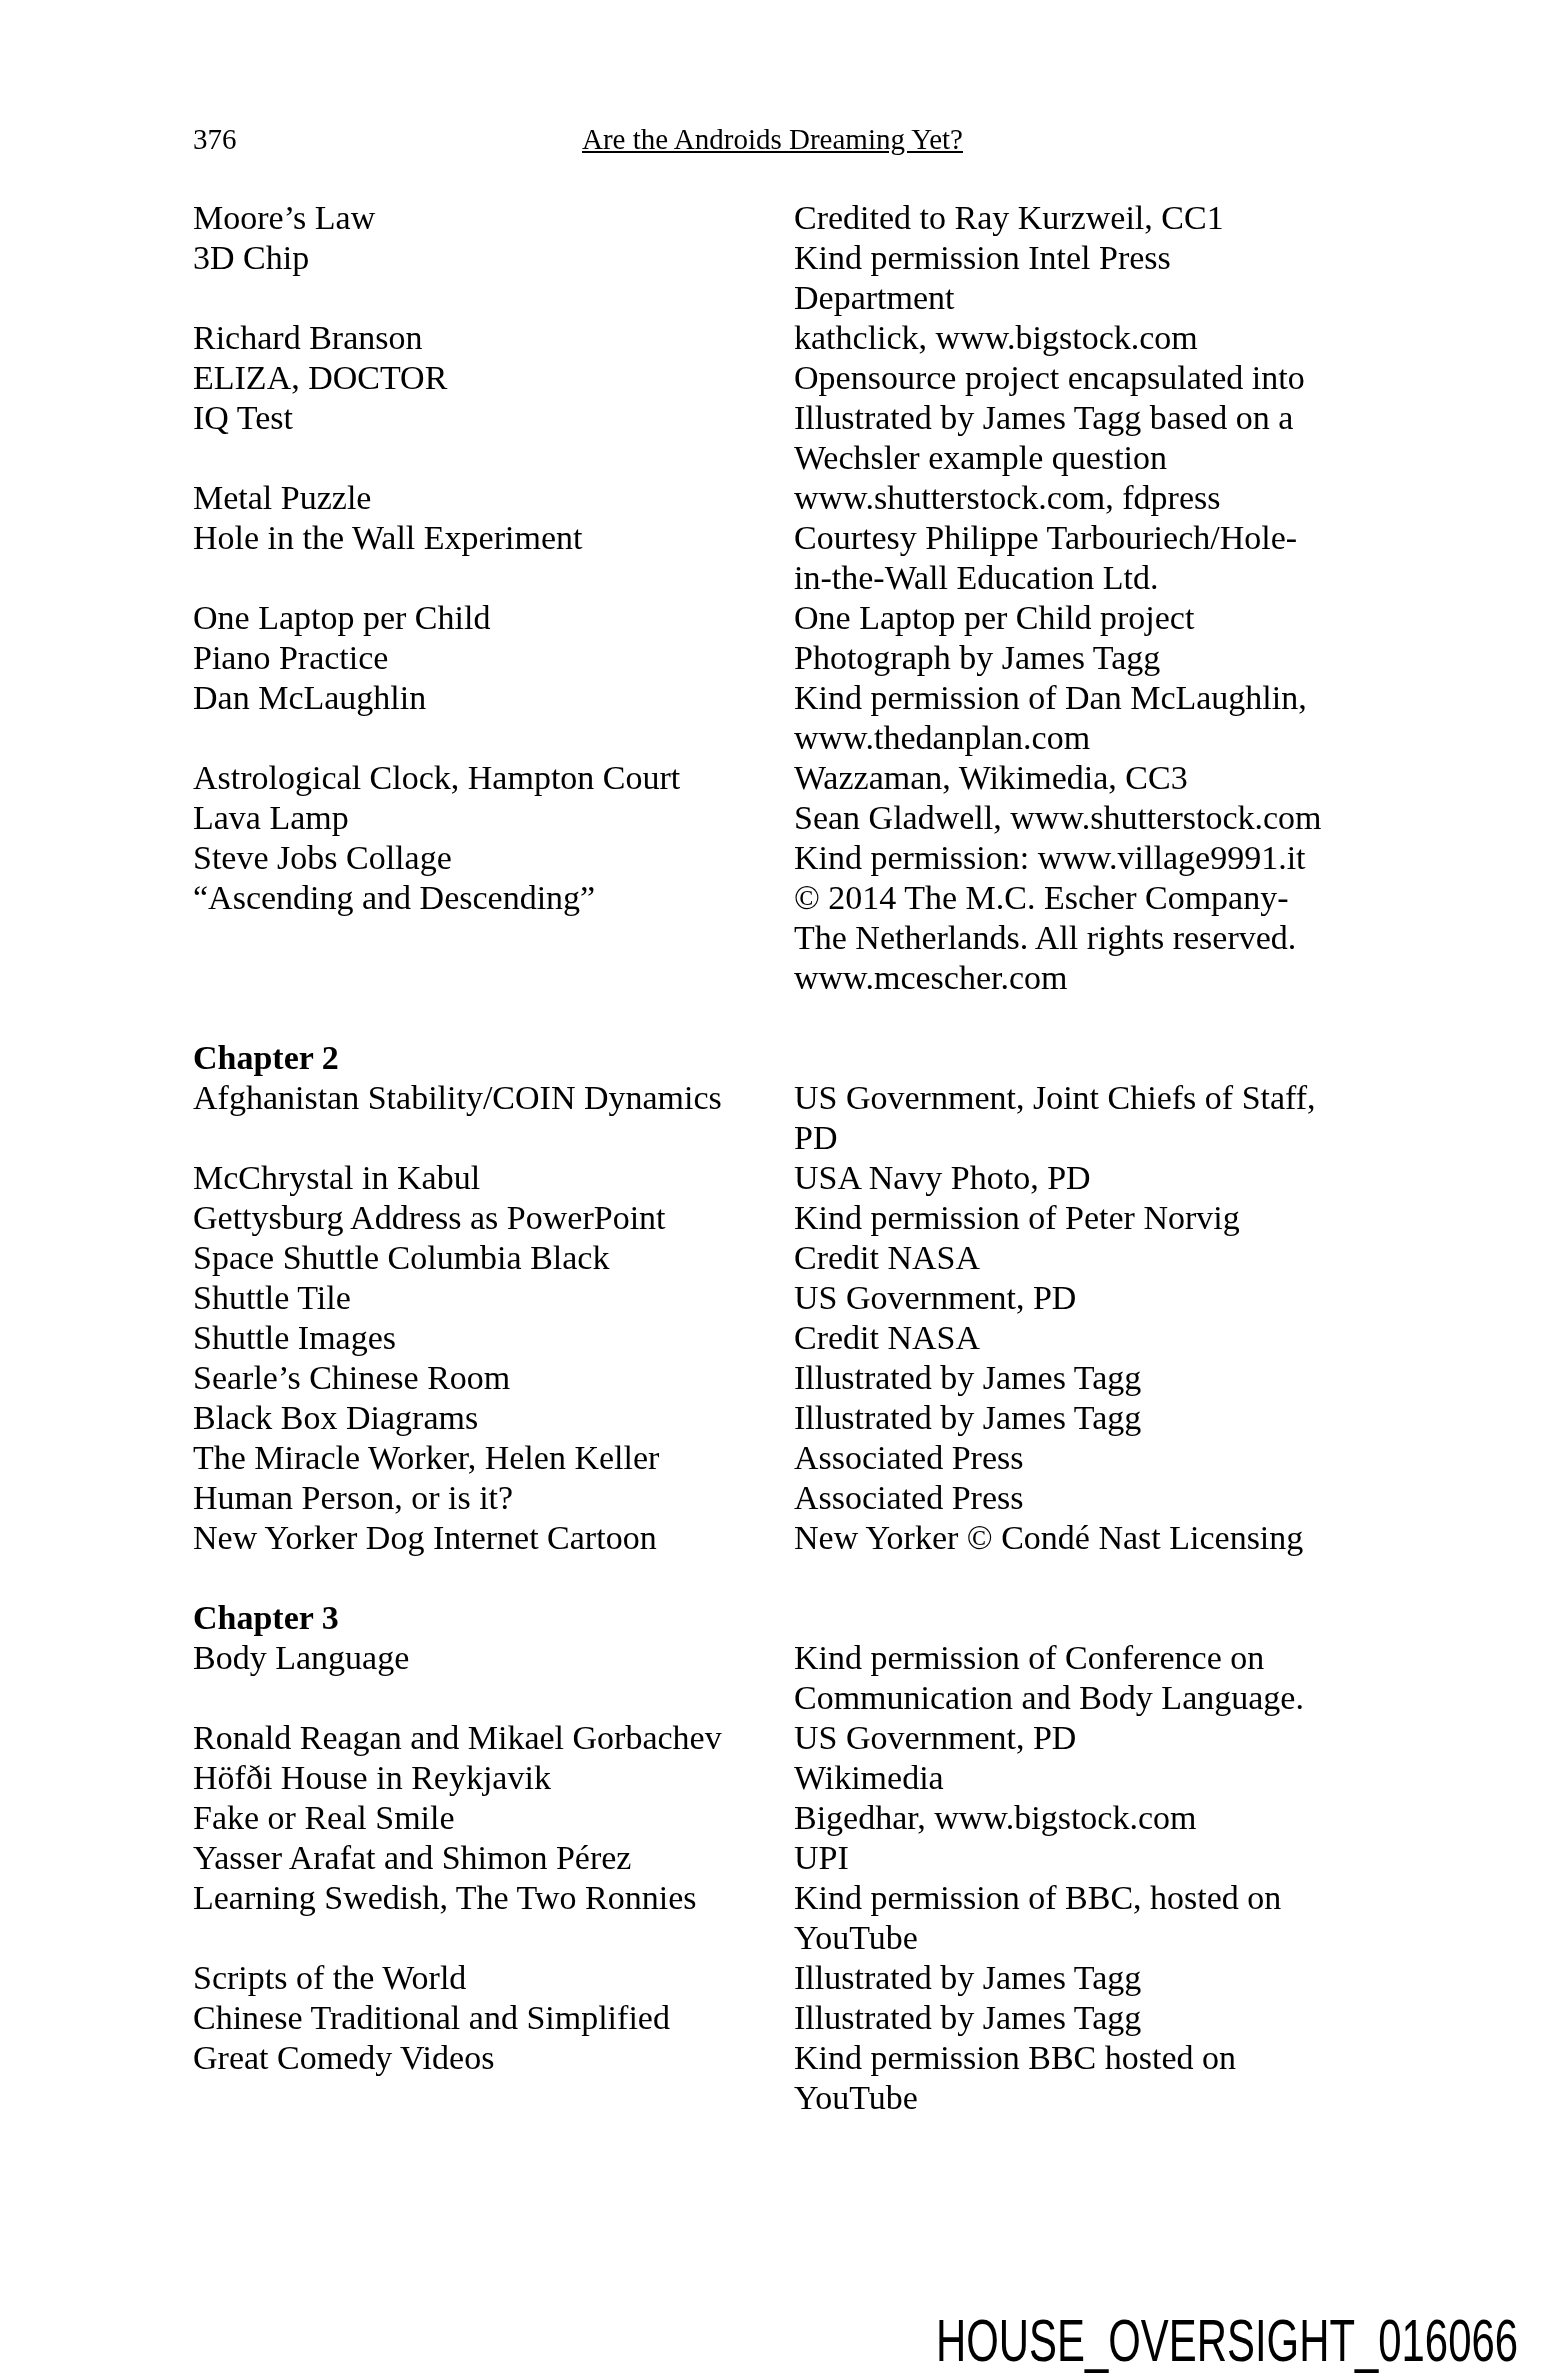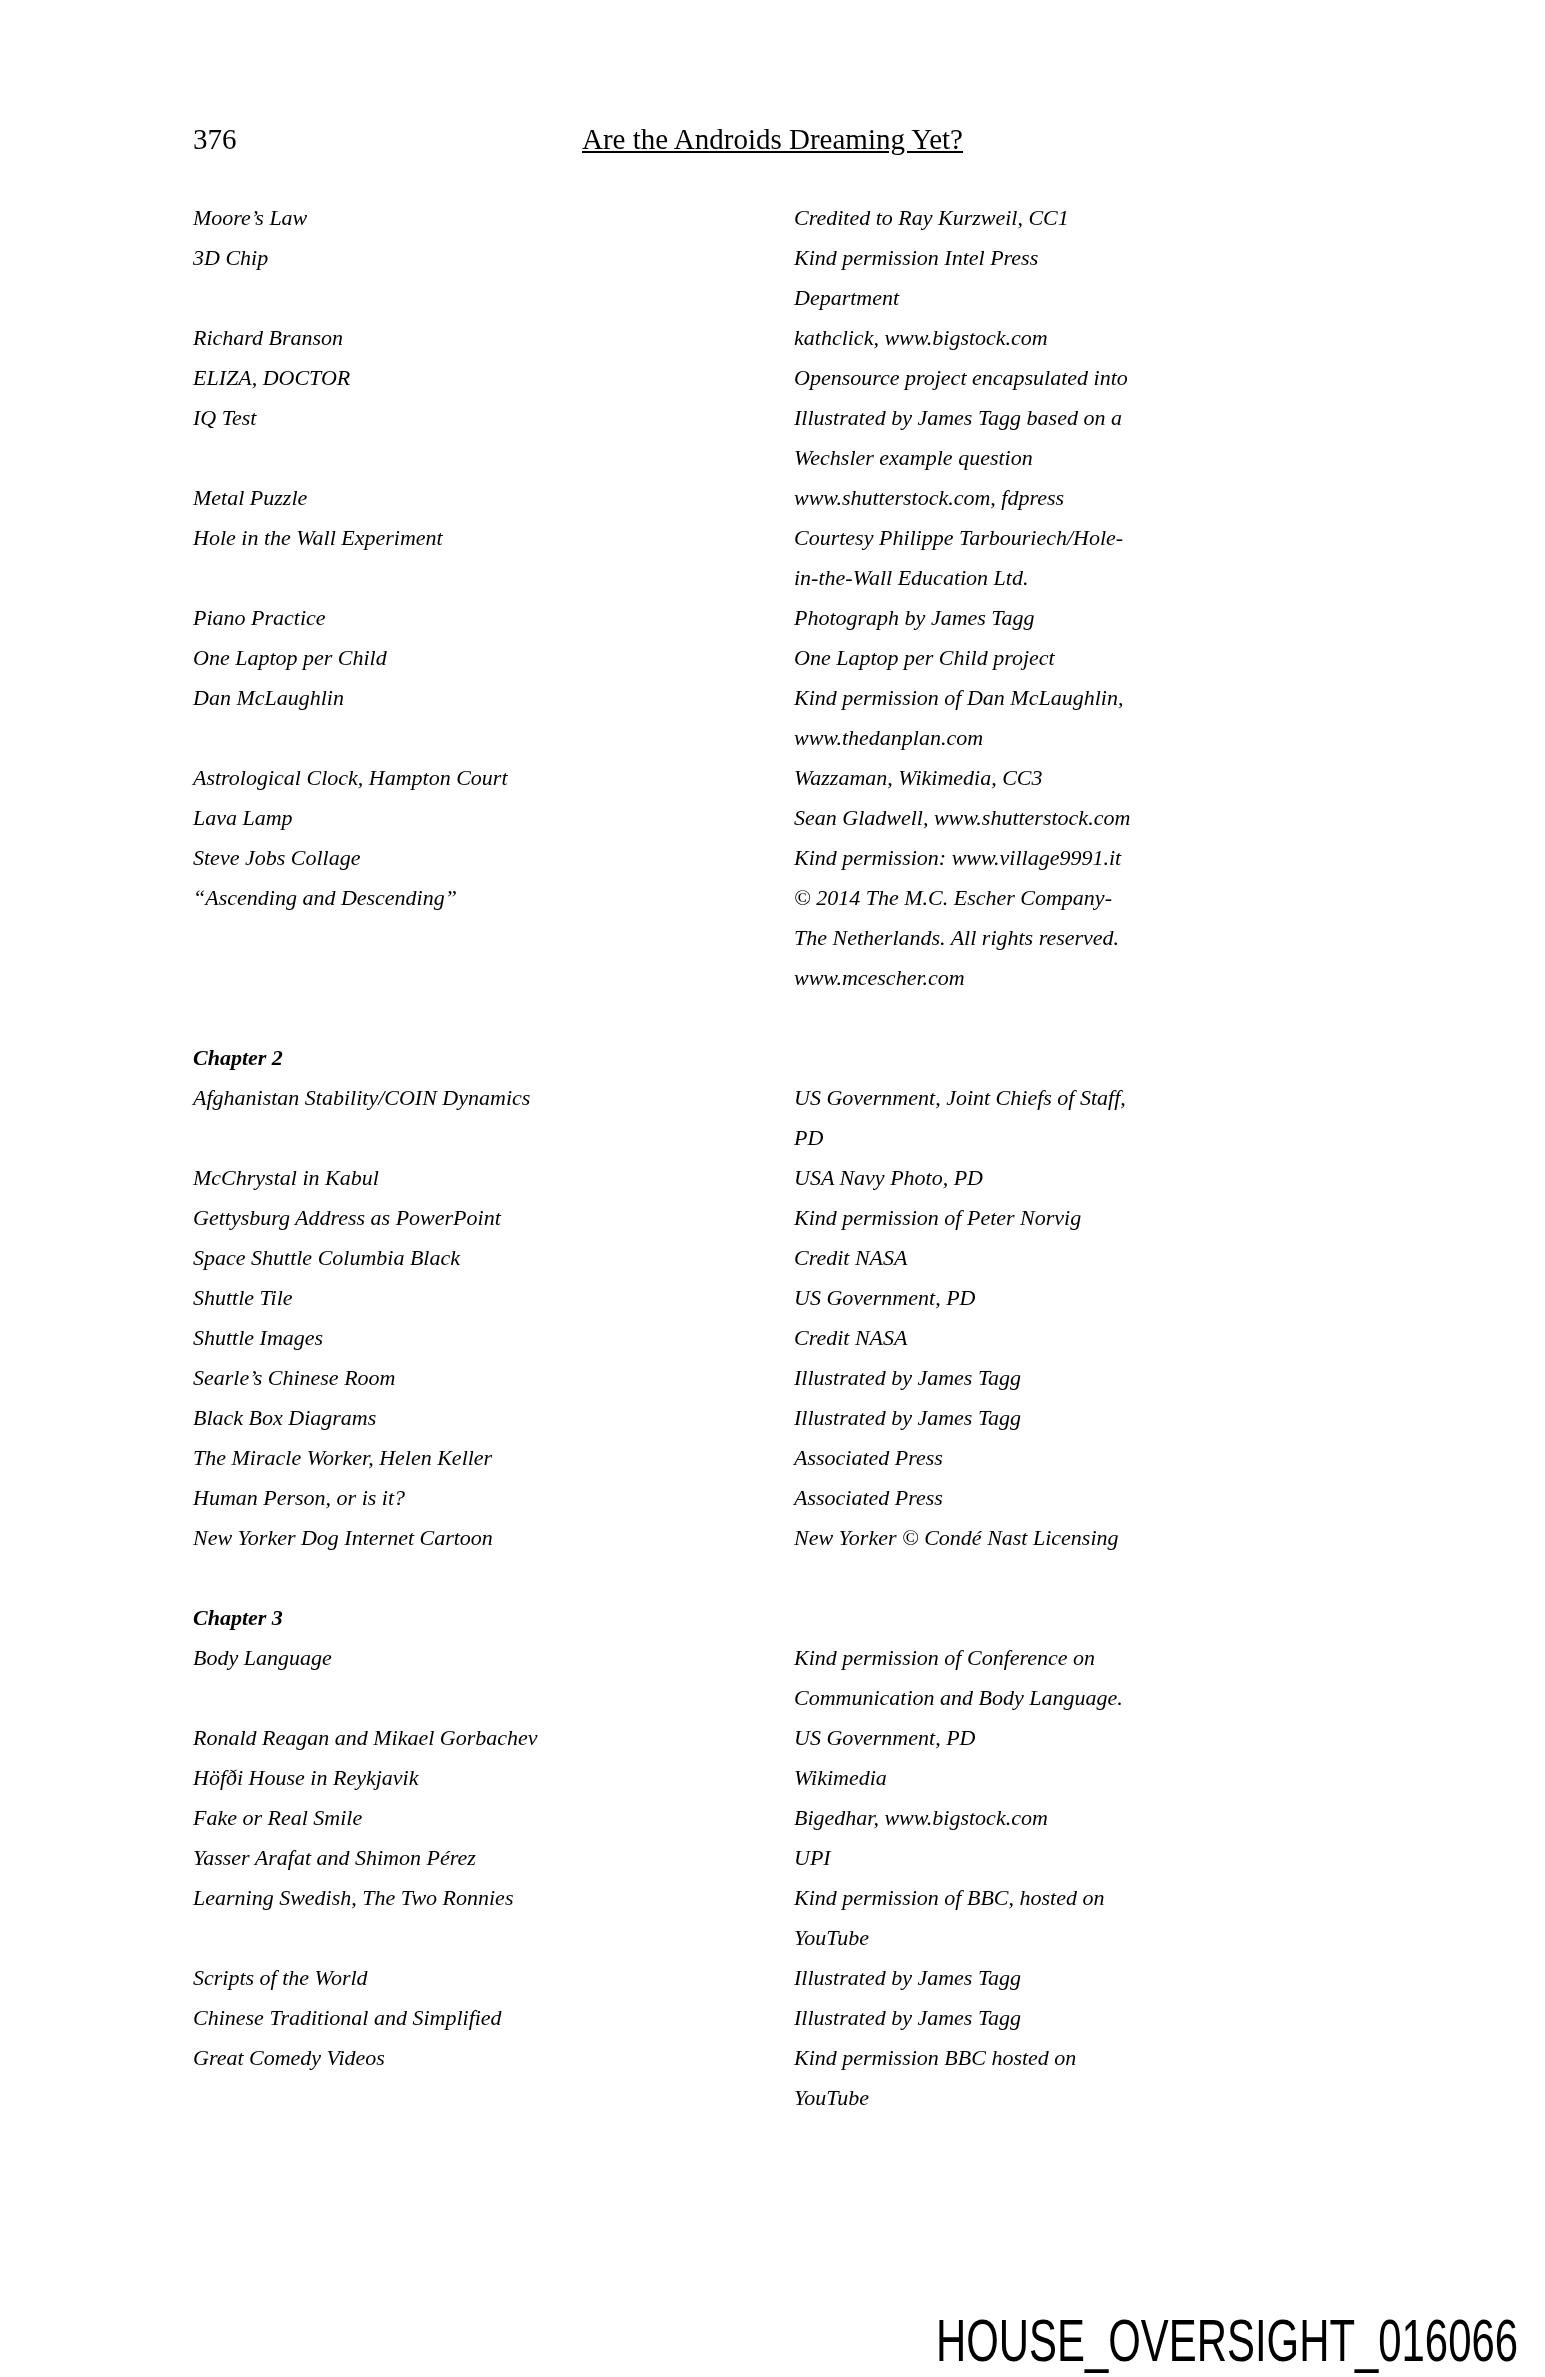--- a/index.html
+++ b/index.html
@@ -35,23 +35,22 @@
     top: 0;
     width: 100%;
     text-align: center;
     text-decoration: underline;
   }
   .credits {
     position: absolute;
     top: 198px;
     left: 0;
     right: 0;
-    font-size: 22px;
+    font-size: 34px;
     line-height: 40px;
-    font-style: italic;
   }
   .row {
     position: relative;
     height: 40px;
   }
   .row .cl {
     position: absolute;
     left: 193px;
     white-space: pre;
   }
@@ -121,28 +120,28 @@
       </div>
       <div class="row">
         <span class="cl">Hole in the Wall Experiment</span>
         <span class="cr">Courtesy Philippe Tarbouriech/Hole-</span>
       </div>
       <div class="row">
         <span class="cl"></span>
         <span class="cr">in-the-Wall Education Ltd.</span>
       </div>
       <div class="row">
+        <span class="cl">One Laptop per Child</span>
+        <span class="cr">One Laptop per Child project</span>
+      </div>
+      <div class="row">
         <span class="cl">Piano Practice</span>
         <span class="cr">Photograph by James Tagg</span>
       </div>
       <div class="row">
-        <span class="cl">One Laptop per Child</span>
-        <span class="cr">One Laptop per Child project</span>
-      </div>
-      <div class="row">
         <span class="cl">Dan McLaughlin</span>
         <span class="cr">Kind permission of Dan McLaughlin,</span>
       </div>
       <div class="row">
         <span class="cl"></span>
         <span class="cr">www.thedanplan.com</span>
       </div>
       <div class="row">
         <span class="cl">Astrological Clock, Hampton Court</span>
         <span class="cr">Wazzaman, Wikimedia, CC3</span>

